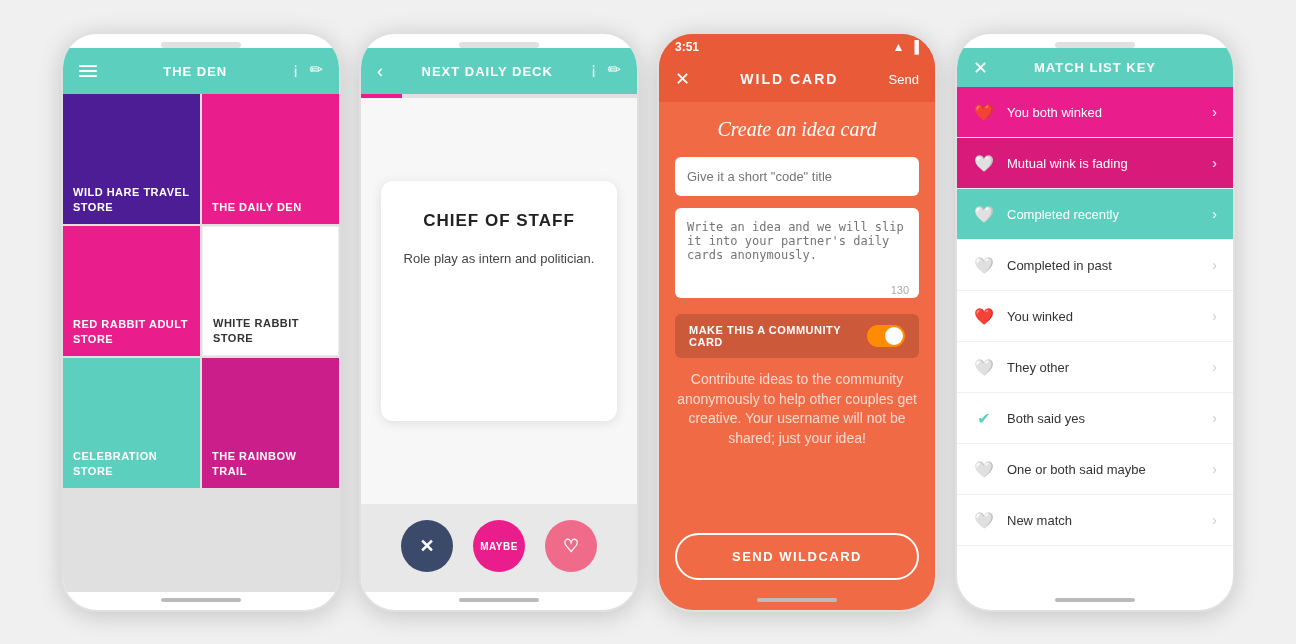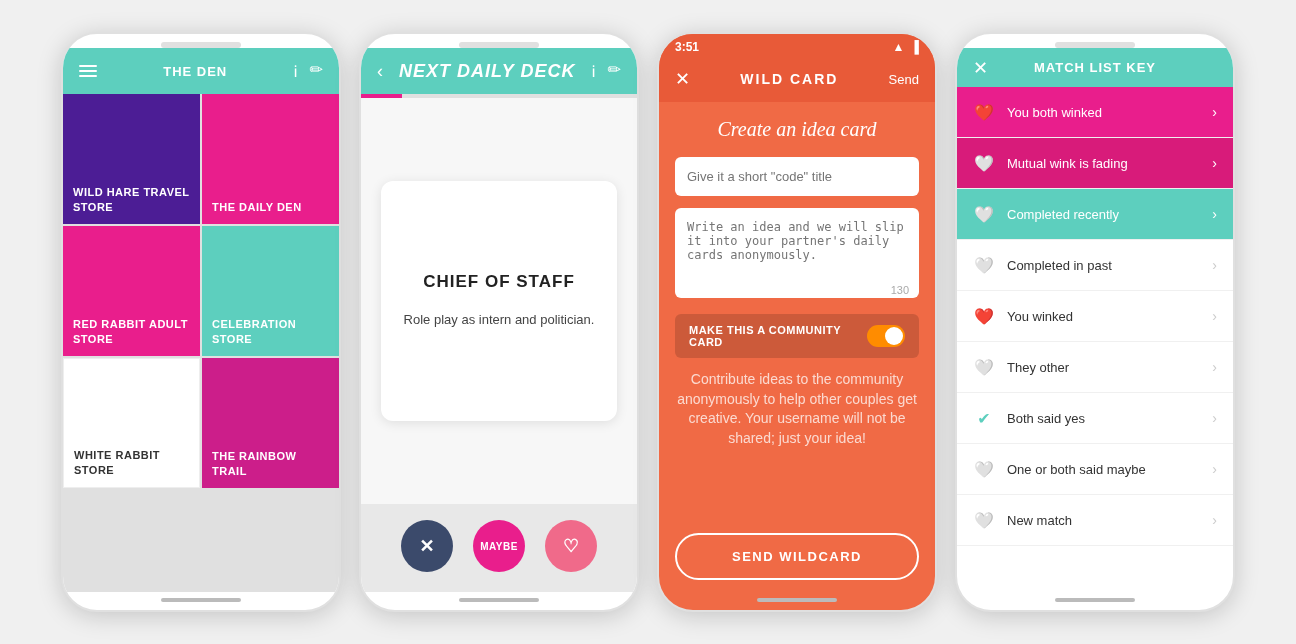--- a/index.html
+++ b/index.html
@@ -95,25 +95,24 @@
     
     .screen2-header {
       background: #5dcfbe;
       padding: 12px 16px;
       display: flex;
       align-items: center;
       justify-content: space-between;
     }
     .screen2-header .title {
       color: white;
-      font-size: 18px;
+      font-size: 13px;
       font-weight: 600;
       letter-spacing: 1px;
       text-transform: uppercase;
-      font-style: italic;
     }
     .screen2-header .icon { color: white; font-size: 16px; }
     .progress-bar-wrap {
       height: 4px;
       background: #e0e0e0;
     }
     .progress-bar-fill {
       height: 4px;
       background: #e91e8c;
       width: 15%;
@@ -128,21 +127,20 @@
     }
     .deck-card {
       background: white;
       border-radius: 12px;
       box-shadow: 0 2px 12px rgba(0,0,0,0.1);
       width: 100%;
       min-height: 240px;
       display: flex;
       flex-direction: column;
       align-items: center;
-      justify-content: center;
       padding: 30px 20px;
     }
     .deck-card .card-title {
       font-size: 17px;
       font-weight: 800;
       letter-spacing: 1px;
       text-transform: uppercase;
       color: #222;
       text-align: center;
       margin-bottom: 18px;
@@ -390,25 +388,25 @@
     <div class="grid-2x3">
       <div class="grid-cell cell-teal">
         <span class="cell-label">WILD HARE TRAVEL STORE</span>
       </div>
       <div class="grid-cell cell-pink">
         <span class="cell-label">THE DAILY DEN</span>
       </div>
       <div class="grid-cell cell-pink">
         <span class="cell-label">RED RABBIT ADULT STORE</span>
       </div>
+      <div class="grid-cell cell-white-border">
+        <span class="cell-label" style="color:#333;">WHITE RABBIT STORE</span>
+      </div>
       <div class="grid-cell cell-teal3">
         <span class="cell-label">CELEBRATION STORE</span>
-      </div>
-      <div class="grid-cell cell-white-border">
-        <span class="cell-label" style="color:#333;">WHITE RABBIT STORE</span>
       </div>
       <div class="grid-cell cell-magenta">
         <span class="cell-label">THE RAINBOW TRAIL</span>
       </div>
     </div>
     <div class="phone-home-bar"></div>
   </div>
 
   <div class="phone">
     <div class="phone-notch"></div>

